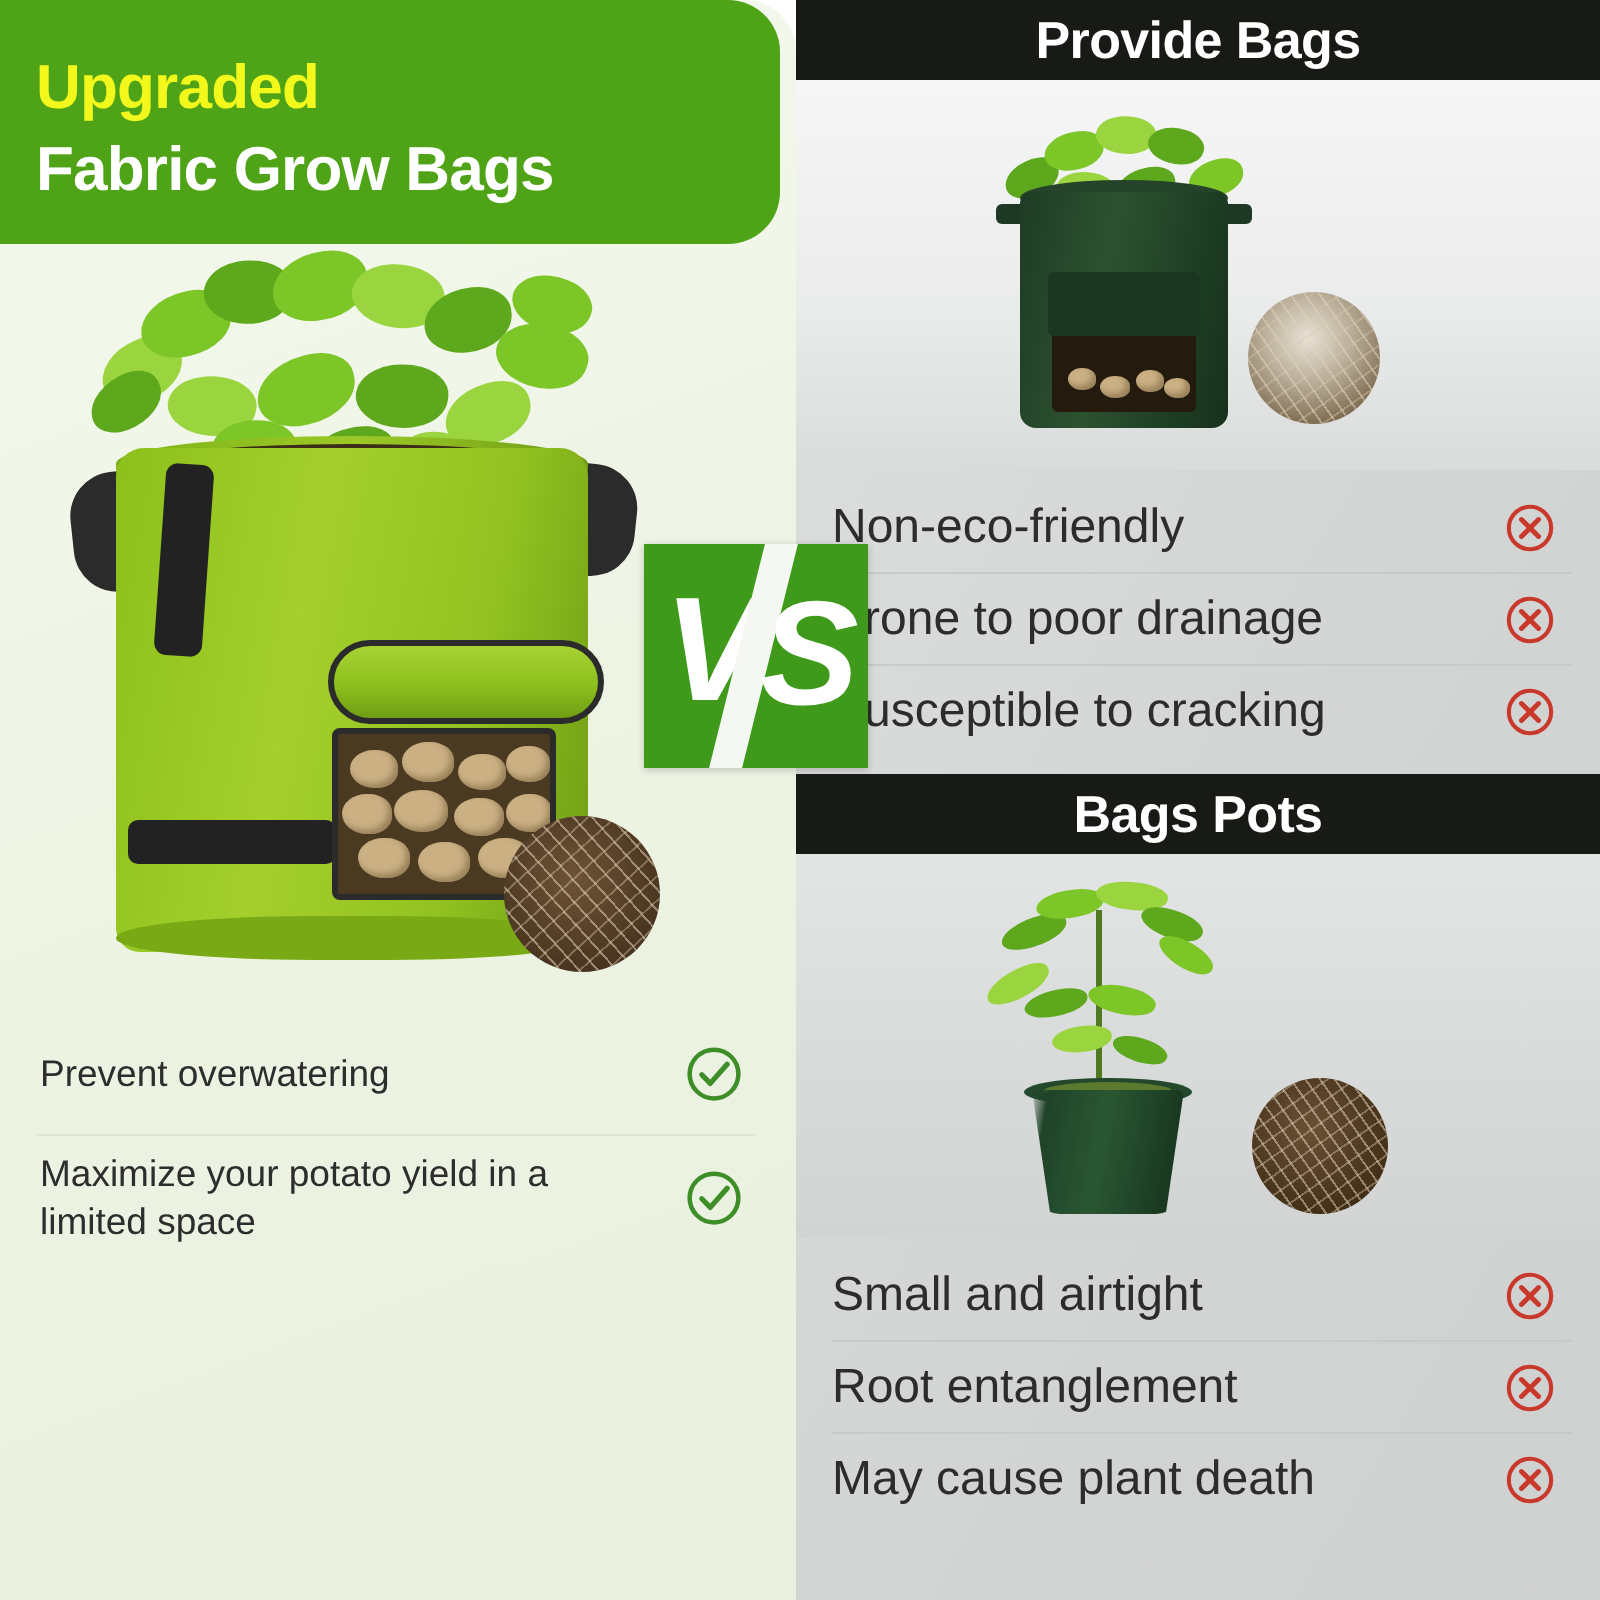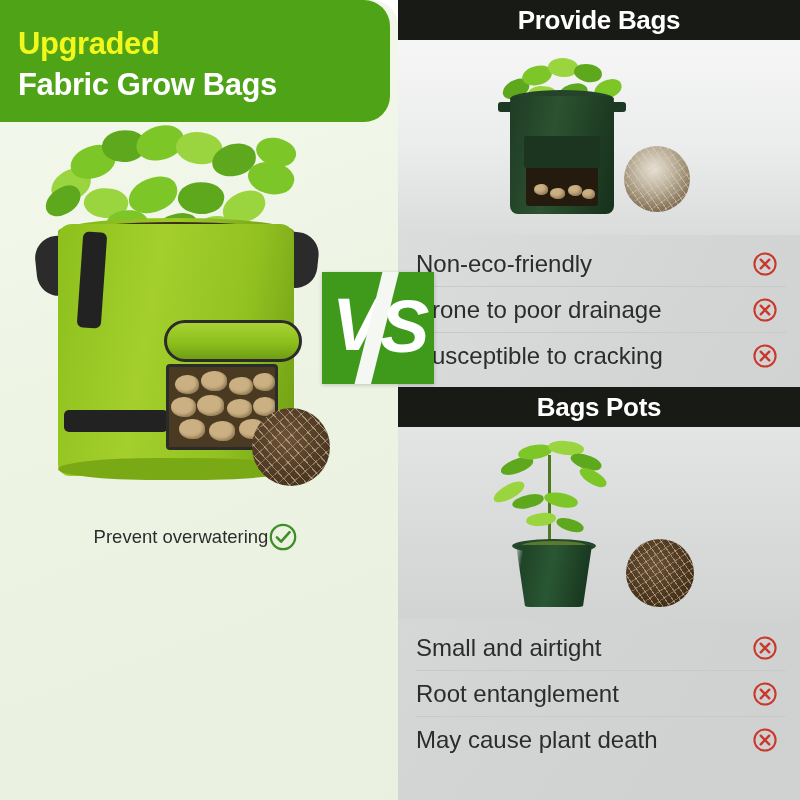--- a/index.html
+++ b/index.html
@@ -98,21 +98,21 @@
   .root-inset::after {
     content: ""; position: absolute; inset: 0;
     background:
       repeating-linear-gradient(48deg, rgba(222,205,178,.55) 0 1px, transparent 1px 7px),
       repeating-linear-gradient(-42deg, rgba(210,190,160,.4) 0 1px, transparent 1px 9px);
   }
 
   
   .benefits { position: absolute; left: 18px; top: 506px; width: 360px; }
   .benefit-row {
-    display: flex; align-items: center; justify-content: center;
+    display: flex; align-items: center; justify-content: space-between;
     min-height: 62px; border-bottom: 1px solid #dfe6d4; padding: 6px 6px 6px 2px;
   }
   .benefit-row:last-child { border-bottom: none; }
   .benefit-text {
     font-size: 18.5px; color: #2d2d2d; line-height: 24px; max-width: 278px;
   }
   .icon-ok { width: 30px; height: 30px; flex: 0 0 30px; }
 
   
   .vs-badge {
@@ -278,20 +278,27 @@
       <div class="benefit-row">
         <div class="benefit-text">Prevent overwatering</div>
         <svg class="icon-ok" viewBox="0 0 32 32">
           <circle cx="16" cy="16" r="13" fill="none" stroke="#3E8E28" stroke-width="2.4"></circle>
           <path d="M9.5 16.4 L14 21 L23 10.8" fill="none" stroke="#3E8E28" stroke-width="2.8" stroke-linecap="round" stroke-linejoin="round"></path>
         </svg>
       </div>
 
 
 
+      <div class="benefit-row">
+        <div class="benefit-text">Maximize your potato yield in a limited space</div>
+        <svg class="icon-ok" viewBox="0 0 32 32">
+          <circle cx="16" cy="16" r="13" fill="none" stroke="#3E8E28" stroke-width="2.4"></circle>
+          <path d="M9.5 16.4 L14 21 L23 10.8" fill="none" stroke="#3E8E28" stroke-width="2.8" stroke-linecap="round" stroke-linejoin="round"></path>
+        </svg>
+      </div>
 
     </div>
   </div>
 
   <div class="vs-badge">
     <div class="vs-v">V</div>
     <div class="vs-slash"></div>
     <div class="vs-s">S</div>
   </div>
 

